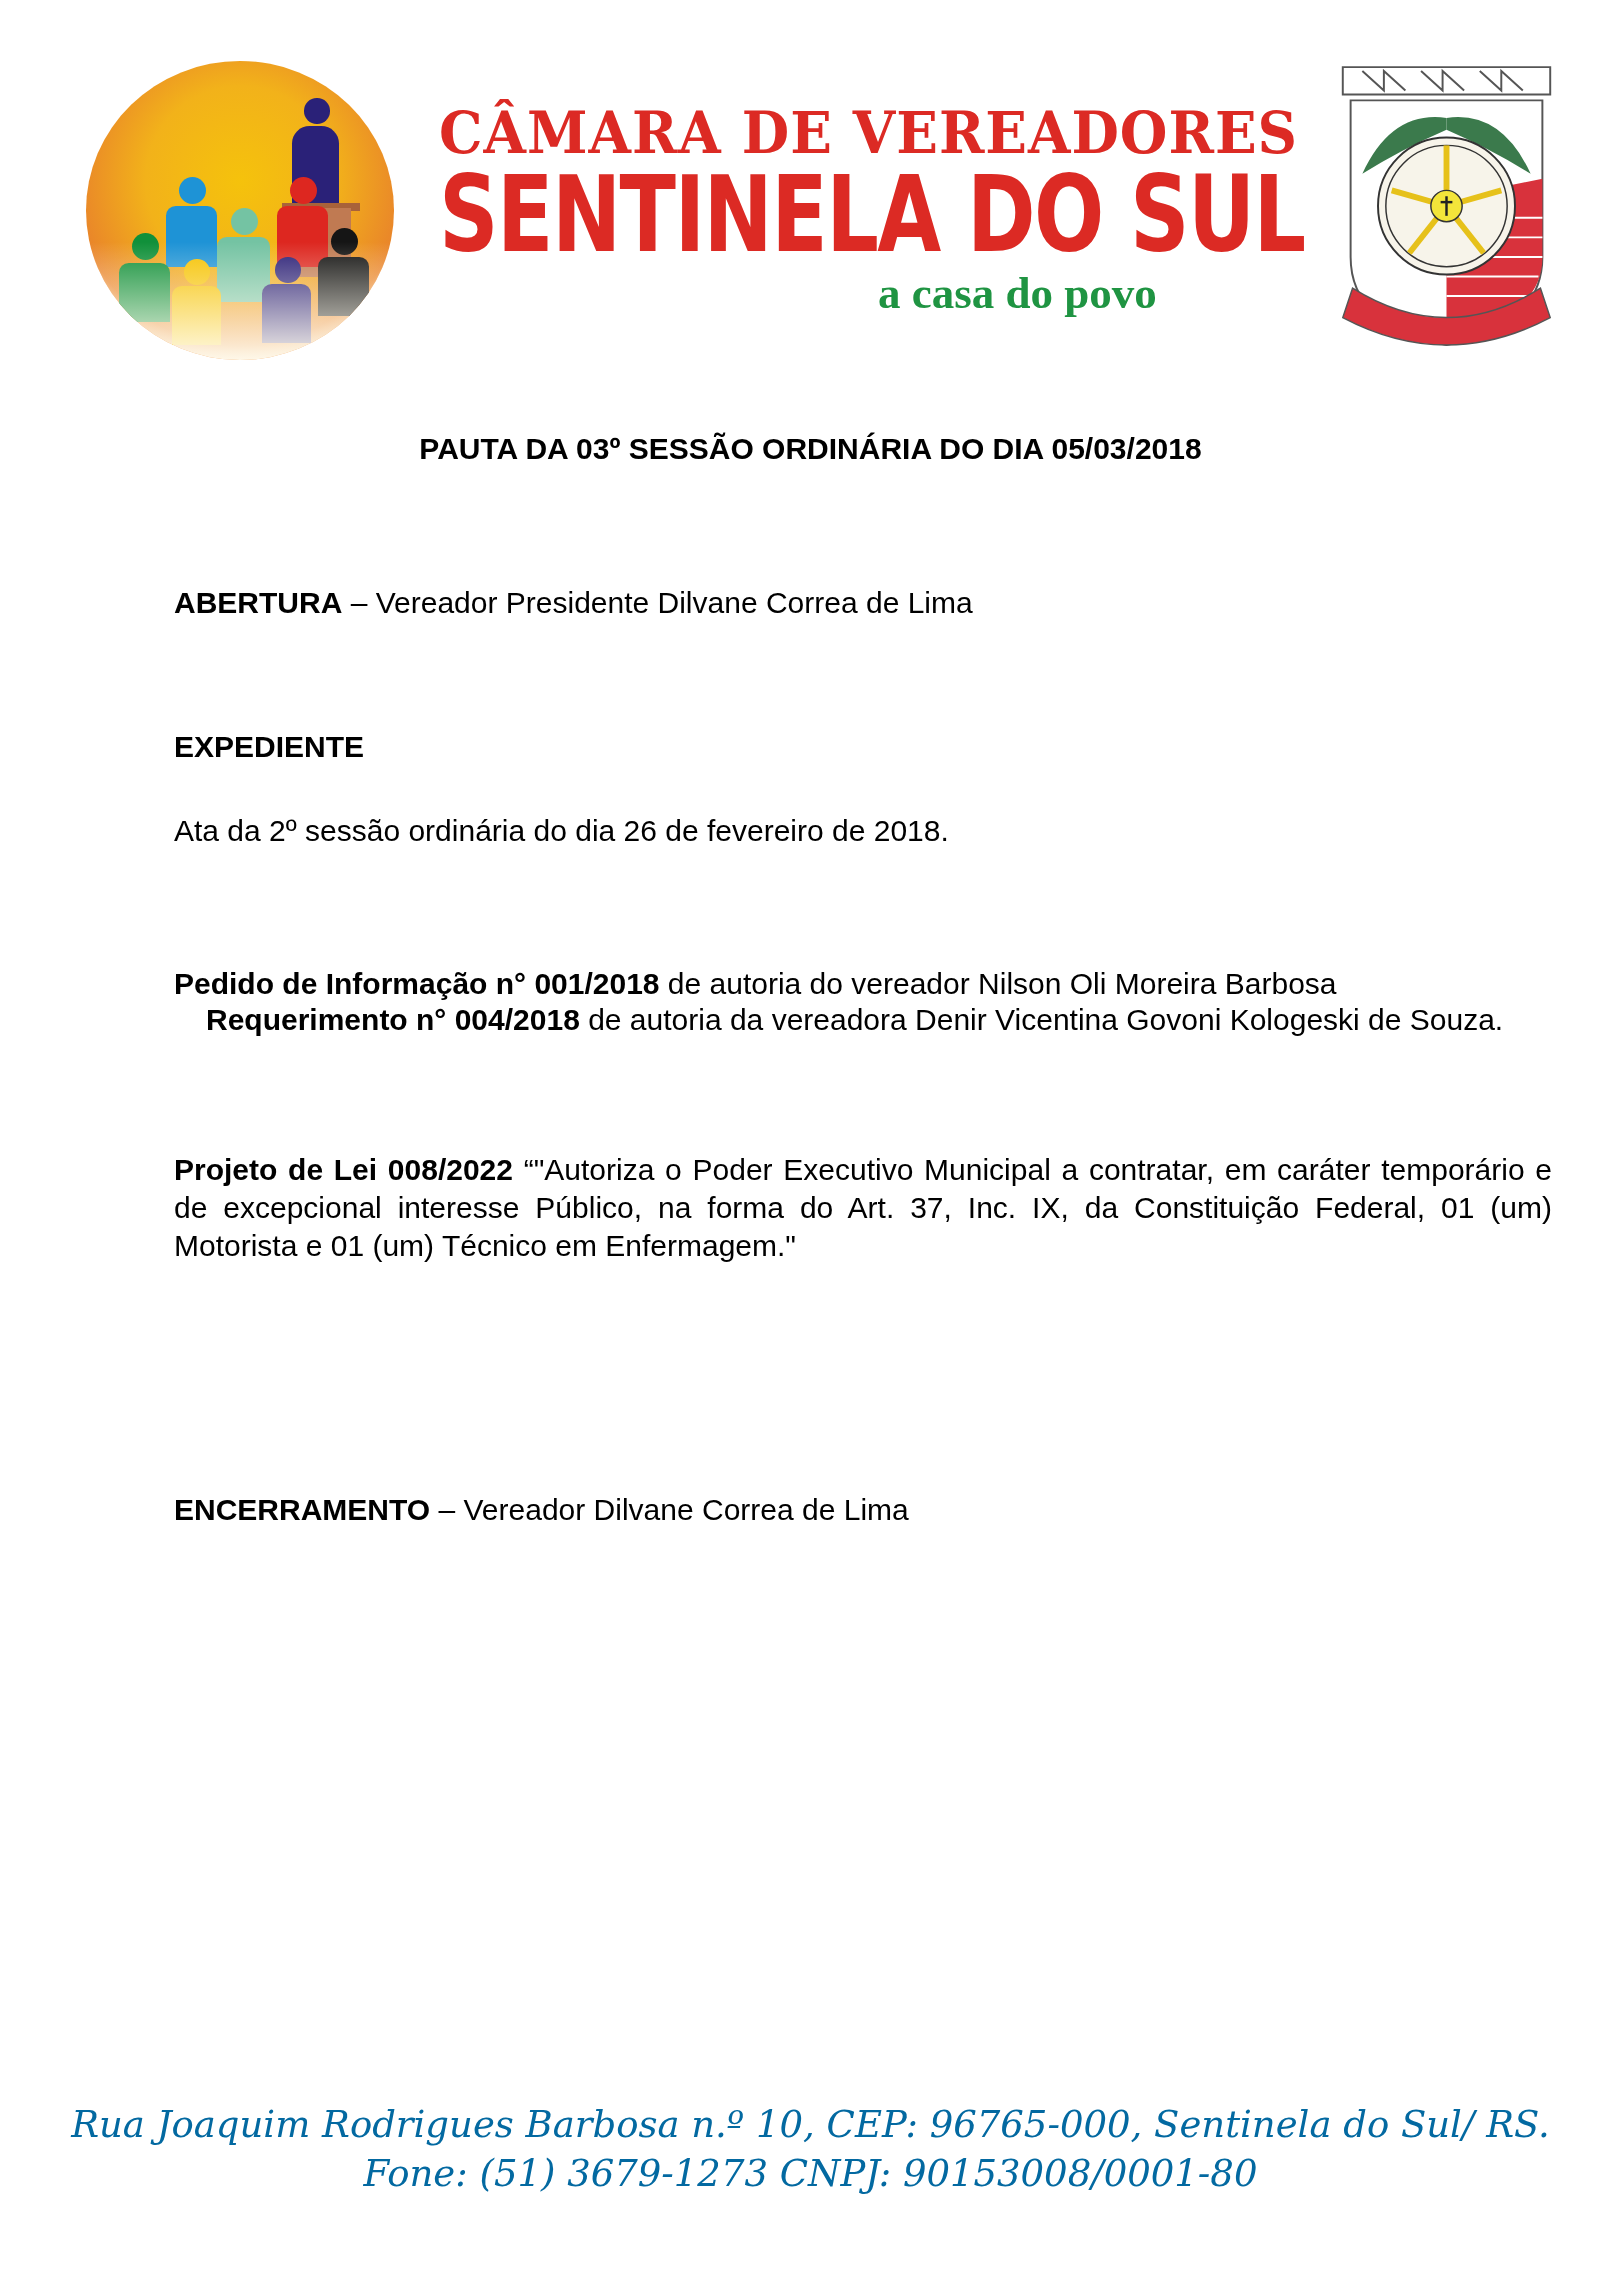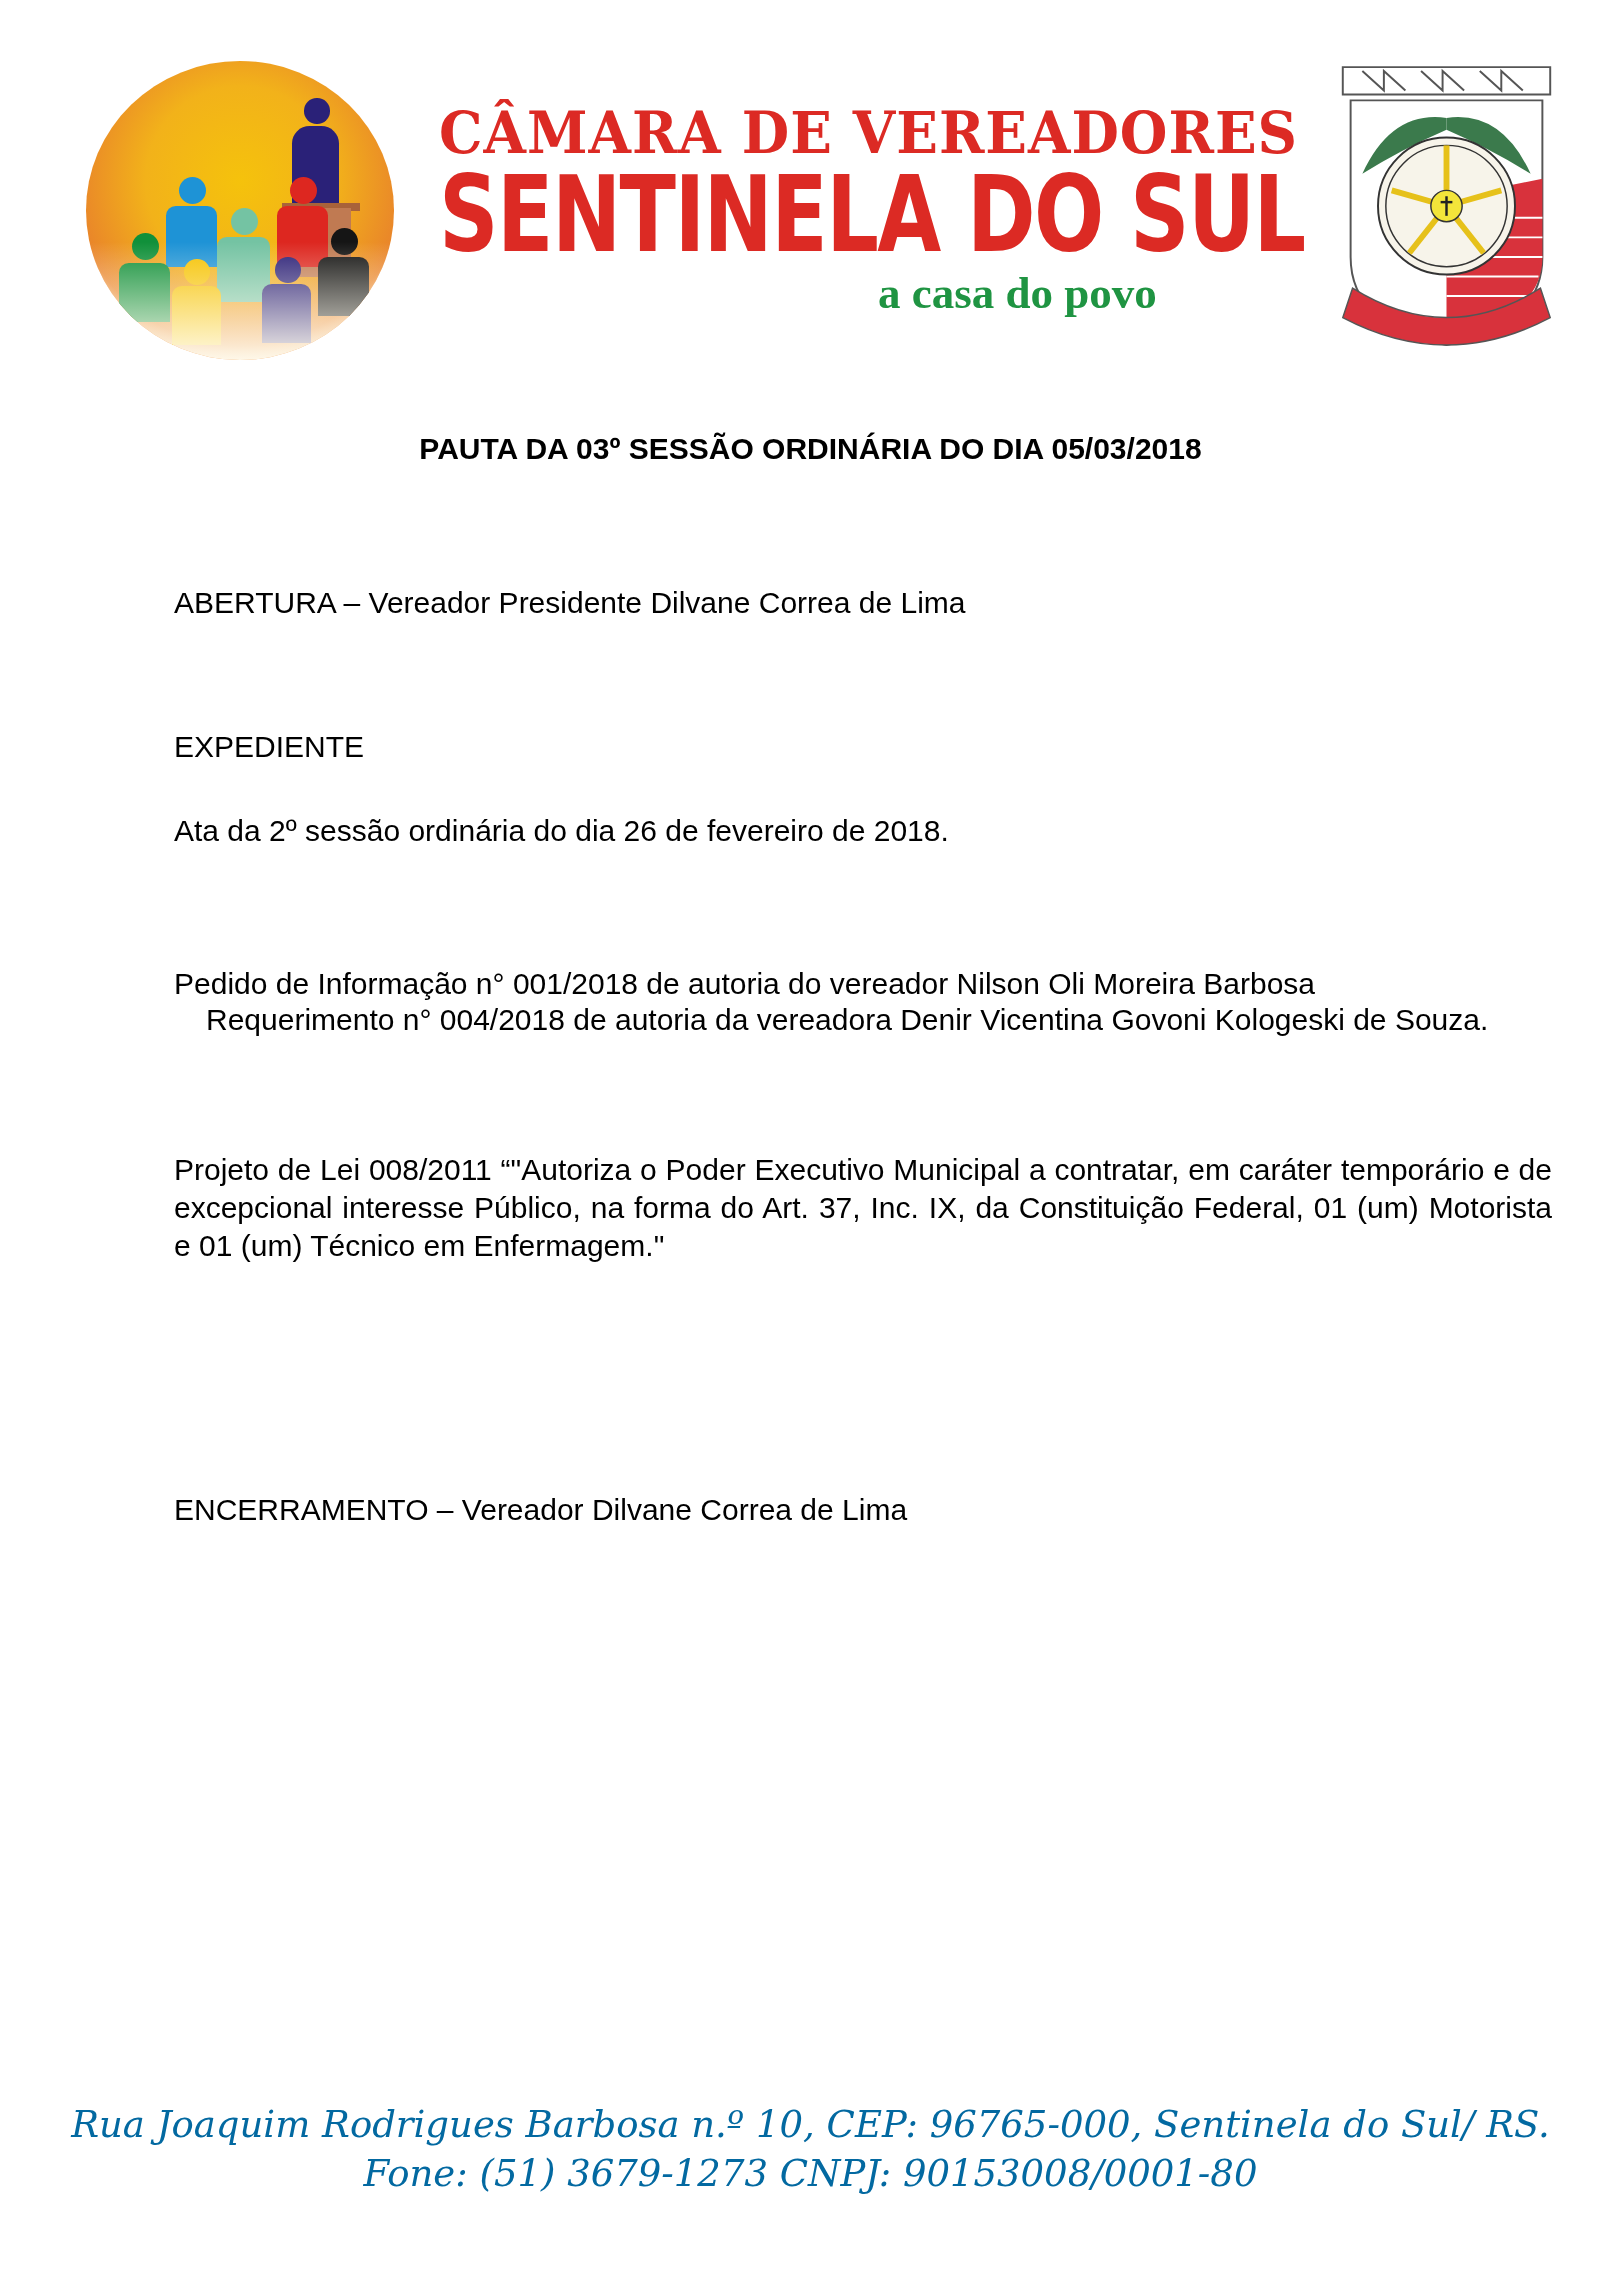--- a/index.html
+++ b/index.html
@@ -23,21 +23,21 @@
     font-size: 57px; letter-spacing: 1px; white-space: nowrap; transform: scaleX(0.96); transform-origin: left top; }
   .title-line2 { position: absolute; left: 7.8px; top: 69px; font-family: "DejaVu Sans", sans-serif; font-weight: bold; color: #dc2a24;
     font-size: 106px; letter-spacing: -2px; white-space: nowrap; transform: scaleX(0.78); transform-origin: left top; line-height: 1; }
   .title-line3 { position: absolute; left: 447px; top: 174px; font-family: Liberation Serif, serif; font-weight: bold; color: #1f9442;
     font-size: 45px; white-space: nowrap; }
 
   .crest { position: absolute; left: 1333px; top: 61px; width: 227px; height: 294px; }
 
   
   .doc { position: absolute; left: 174px; width: 1378px; font-size: 30px; line-height: 39px; }
-  .doc b { font-weight: normal; }
+  .doc b { font-weight: bold; }
   .title { position: absolute; left: 0; width: 1621px; top: 432px; text-align: center; font-weight: bold; font-size: 30px; }
   .justify { text-align: justify; text-align-last: left; }
 
   
   .footer { position: absolute; left: 0; width: 1621px; text-align: center; font-family: "DejaVu Serif", serif; font-style: italic;
     font-size: 37px; color: #0369a1; }
 </style>
 </head>
 <body>
 
@@ -146,21 +146,21 @@
 
 <div class="doc" style="top:964px;">
   <b>Pedido de Informação n° 001/2018</b><span> de autoria do vereador Nilson Oli Moreira Barbosa</span>
 </div>
 
 <div class="doc justify" style="top:1000px;margin-left:32px;">
   <b>Requerimento n° 004/2018</b><span> de autoria da vereadora Denir Vicentina Govoni Kologeski de Souza.</span>
 </div>
 
 <div class="doc justify" style="top:1151px; line-height:38px;">
-  <b>Projeto de Lei 008/2011</b><span> “"Autoriza o Poder Executivo Municipal a contratar, em caráter temporário e de excepcional interesse Público, na forma do Art. 37, Inc. IX, da Constituição Federal, 01 (um) Motorista e 01 (um) Técnico em Enfermagem."</span>
+  <b>Projeto de Lei 008/2022</b><span> “"Autoriza o Poder Executivo Municipal a contratar, em caráter temporário e de excepcional interesse Público, na forma do Art. 37, Inc. IX, da Constituição Federal, 01 (um) Motorista e 01 (um) Técnico em Enfermagem."</span>
 </div>
 
 <div class="doc" style="top:1490px;">
   <b>ENCERRAMENTO</b><span> – Vereador Dilvane Correa de Lima</span>
 </div>
 
 <div class="footer" style="top:2103px;">Rua Joaquim Rodrigues Barbosa n.º 10, CEP: 96765-000,  Sentinela do Sul/ RS.</div>
 <div class="footer" style="top:2152px;">Fone: (51) 3679-1273 CNPJ: 90153008/0001-80</div>
 
 

